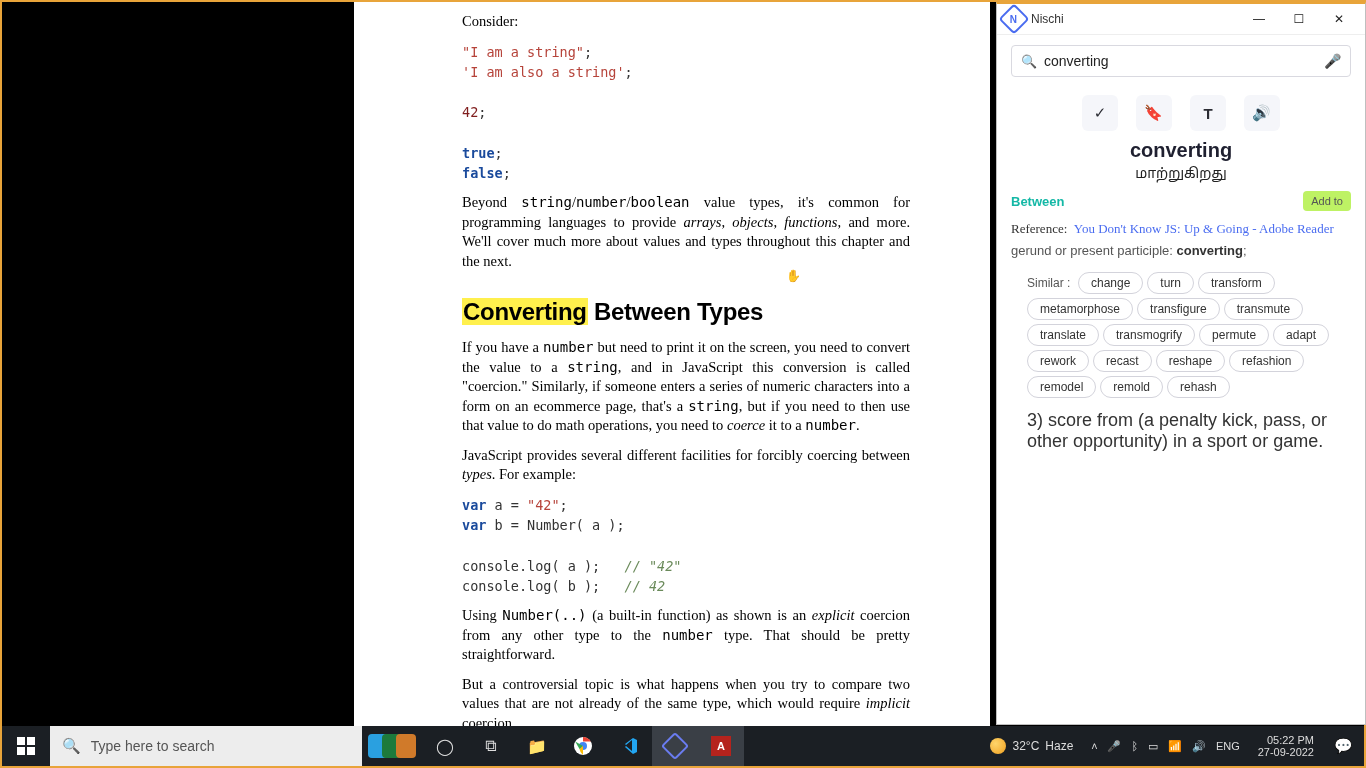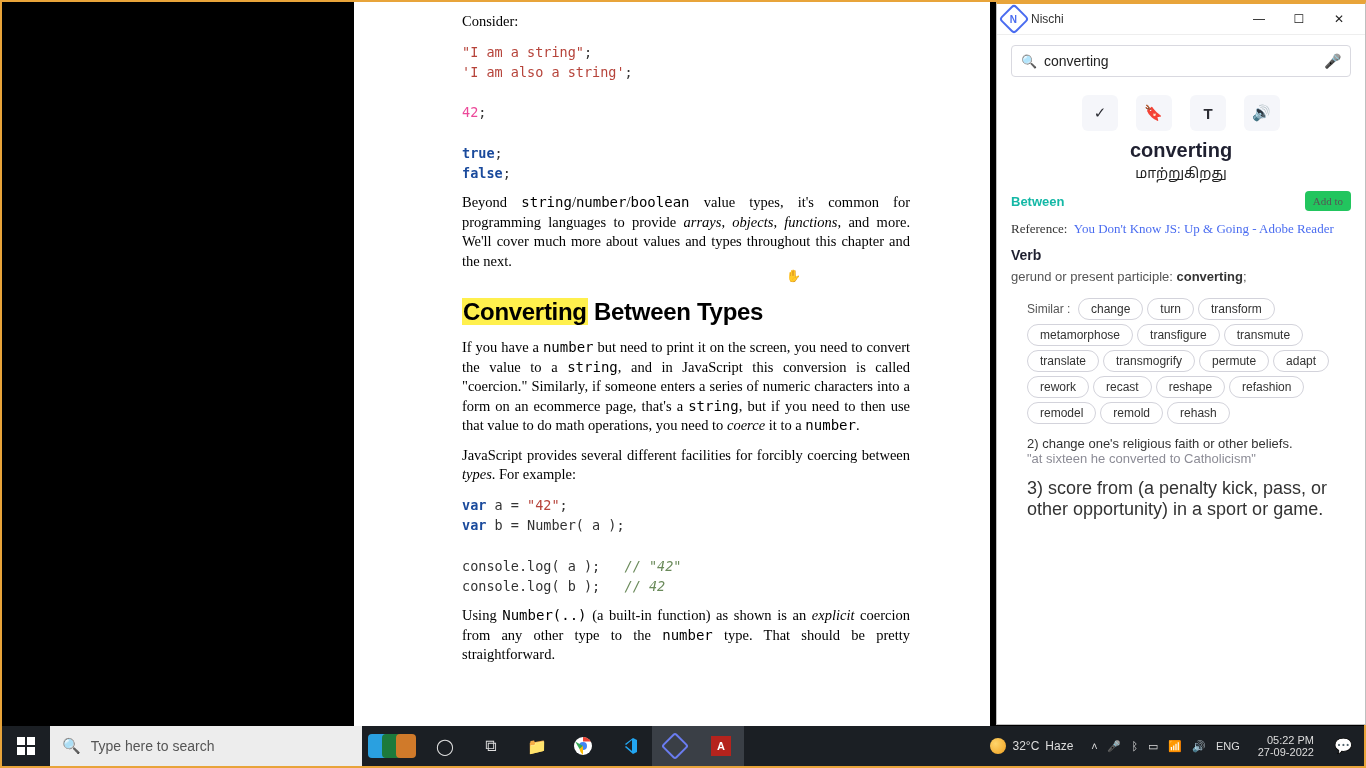--- a/index.html
+++ b/index.html
@@ -4,21 +4,21 @@
 <style>
 html,body{margin:0;padding:0;width:1366px;height:768px;overflow:hidden;font-family:"Segoe UI",Arial,sans-serif;background:#000;}
 .frame{box-sizing:border-box;width:1366px;height:768px;border:2px solid #e8a43a;position:relative;}
 .doc-bg{position:absolute;left:0;top:0;width:352px;height:726px;background:#000;}
 .doc{position:absolute;left:352px;top:0;width:636px;height:726px;background:#fff;overflow:hidden;}
 .doc-inner{padding:0 80px 0 108px;font-family:Georgia,"Times New Roman",serif;font-size:14.5px;line-height:1.35;color:#000;}
 .doc p{margin:10px 0;}
 .just{text-align:justify;}
 pre{margin:6px 0;font-family:Consolas,Menlo,monospace;font-size:13.5px;line-height:1.5;white-space:pre;}
 .s-str{color:#b6433a;}
-.s-num{color:#ec4899;}
+.s-num{color:#7f1d1d;}
 .s-kw{color:#1a4a9c;font-weight:bold;}
 .s-plain{color:#333;}
 .s-cmt{color:#6a8a5a;font-style:italic;}
 .s-fn{color:#333;}
 .mono{font-family:Consolas,Menlo,monospace;font-size:14px;}
 h3.sect{font-family:"Segoe UI Semibold","Arial Narrow",sans-serif;font-weight:700;font-size:24px;margin:24px 0 8px;letter-spacing:-0.3px;}
 h3.sect .hl{background:#fff04d;padding:0 1px;}
 .italic{font-style:italic;}
 .cursor{position:absolute;left:784px;top:267px;font-size:12px;user-select:none;}
 .nischi{position:absolute;left:994px;top:0;width:368px;height:720px;background:#fff;border:1px solid #bfbfbf;border-top:2px solid #e8a43a;}
@@ -31,21 +31,21 @@
 .searchbox{display:flex;align-items:center;border:1px solid #d9d9e0;border-radius:4px;padding:6px 8px;}
 .searchbox .sico{width:18px;text-align:center;color:#9a9aa5;font-size:13px;}
 .searchbox input{flex:1;border:0;outline:0;font-size:14px;color:#222;padding-left:6px;}
 .mic{width:18px;text-align:center;color:#333;font-size:14px;}
 .actions{display:flex;gap:18px;justify-content:center;margin:12px 0 8px;}
 .abtn{width:36px;height:36px;background:#f5f6fa;border-radius:6px;display:flex;align-items:center;justify-content:center;color:#2b2c33;font-size:15px;}
 .headword{text-align:center;font-size:20px;font-weight:700;color:#1f2030;margin-top:4px;}
 .translit{text-align:center;font-size:14px;color:#222;margin-top:4px;font-family:"Noto Sans Tamil","Segoe UI",sans-serif;}
 .defrow{display:flex;justify-content:space-between;align-items:center;padding:8px 14px 0;}
 .default{color:#14b8a6;font-size:13px;font-weight:600;}
-.addto{background:#22c55e;border-radius:4px;font-size:11px;padding:4px 8px;color:#555;font-family:Liberation Serif, serif;}
+.addto{background:#bef264;border-radius:4px;font-size:11px;padding:4px 8px;color:#555;}
 .body{padding:4px 14px;font-size:13px;color:#333;overflow:hidden;}
 .body .ref{margin-top:6px;font-size:13px;font-family:Liberation Serif, serif;}
 .body .ref a{color:#4a6cf0;text-decoration:none;}
 .body .pos{font-weight:700;margin-top:10px;font-size:14px;color:#1f2030;}
 .body .gp{margin-top:6px;color:#555;}
 .body .gp b{font-weight:700;color:#333;}
 .body .def{margin-top:8px;padding-left:16px;font-size:13px;line-height:1.35;}
 .body .quote{color:#8c8c96;font-style:normal;}
 .simrow{margin-top:10px;padding-left:16px;}
 .simlabel{font-size:12px;color:#555;margin-right:4px;}
@@ -97,20 +97,21 @@
       <p class="just">JavaScript provides several different facilities for forcibly coercing between <span class="italic">types</span>. For example:</p>
 
       <pre><span class="s-kw">var</span> <span class="s-plain">a = </span><span class="s-str">"42"</span><span class="s-plain">;</span>
 <span class="s-kw">var</span> <span class="s-plain">b = </span><span class="s-fn">Number</span><span class="s-plain">( a );</span>
 
 <span class="s-plain">console.log( a );   </span><span class="s-cmt">// "42"</span>
 <span class="s-plain">console.log( b );   </span><span class="s-cmt">// 42</span></pre>
 
       <p class="just">Using <span class="mono">Number(..)</span> (a built-in function) as shown is an <span class="italic">explicit</span> coercion from any other type to the <span class="mono">number</span> type. That should be pretty straightforward.</p>
 
+      <p class="just">But a controversial topic is what happens when you try to compare two values that are not already of the same type, which would require <span class="italic">implicit</span> coercion.</p>
 
     </div>
   </div>
 
   <div class="cursor">✋</div>
 
   <div class="nischi">
     <div class="titlebar">
       <div class="tlogo">
           <span>N</span>
@@ -139,33 +140,28 @@
     <div class="headword">converting</div>
     <div class="translit">மாற்றுகிறது</div>
 
     <div class="defrow">
       <div class="default">Between</div>
       <div class="addto">Add to</div>
     </div>
 
     <div class="body">
       <div class="ref"><span>Reference:</span>&nbsp;&nbsp;<a href="#">You Don't Know JS: Up &amp; Going - Adobe Reader</a></div>
-      <div class="pos">Verb</div>
       <div class="gp"><span>gerund or present participle:  </span><b>converting</b>;</div>
 
 
       <div class="simrow">
         <span class="simlabel">Similar :</span>
         <span id="chips"><span class="chip">change</span><span class="chip">turn</span><span class="chip">transform</span><span class="chip">metamorphose</span><span class="chip">transfigure</span><span class="chip">transmute</span><span class="chip">translate</span><span class="chip">transmogrify</span><span class="chip">permute</span><span class="chip">adapt</span><span class="chip">rework</span><span class="chip">recast</span><span class="chip">reshape</span><span class="chip">refashion</span><span class="chip">remodel</span><span class="chip">remold</span><span class="chip">rehash</span></span>
       </div>
 
-      <div class="def2">
-        <div>2)  change one's religious faith or other beliefs.</div>
-        <div class="quote">"at sixteen he converted to Catholicism"</div>
-      </div>
 
       <div class="def3">3)  score from (a penalty kick, pass, or other opportunity) in a sport or game.</div>
     </div>
   </div>
 
   <div class="taskbar">
     <div class="startbtn">
       <div class="win">
           <div></div>
           <div></div>

